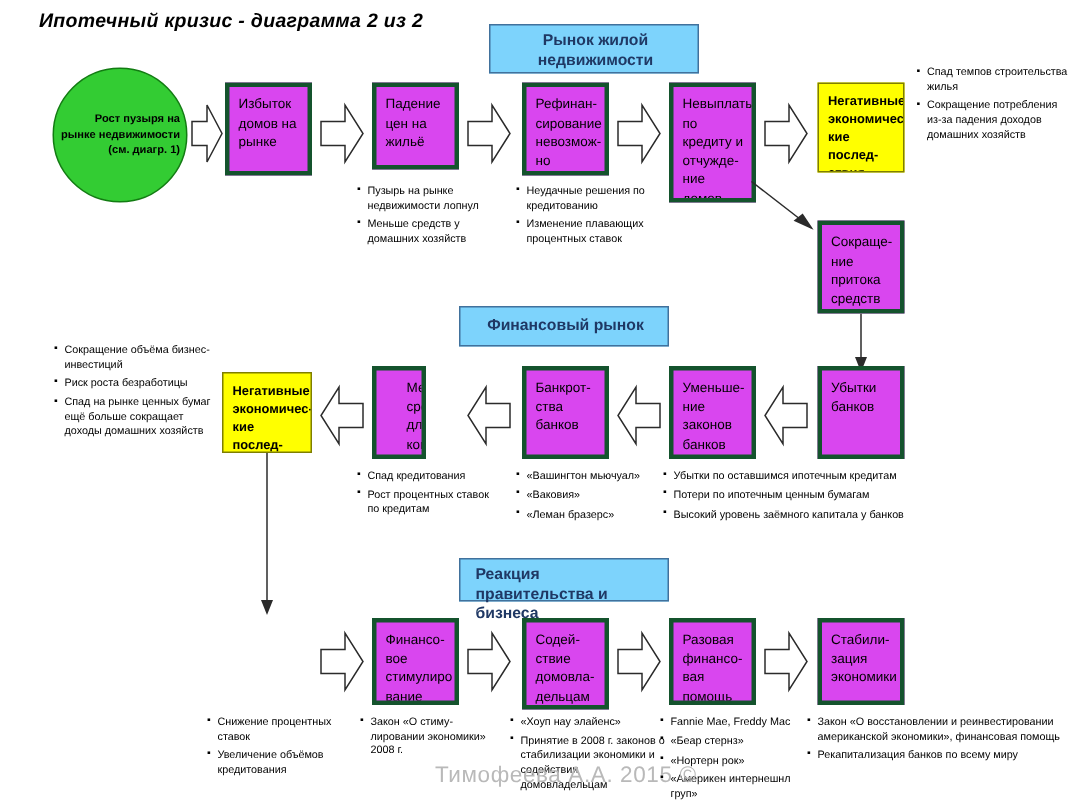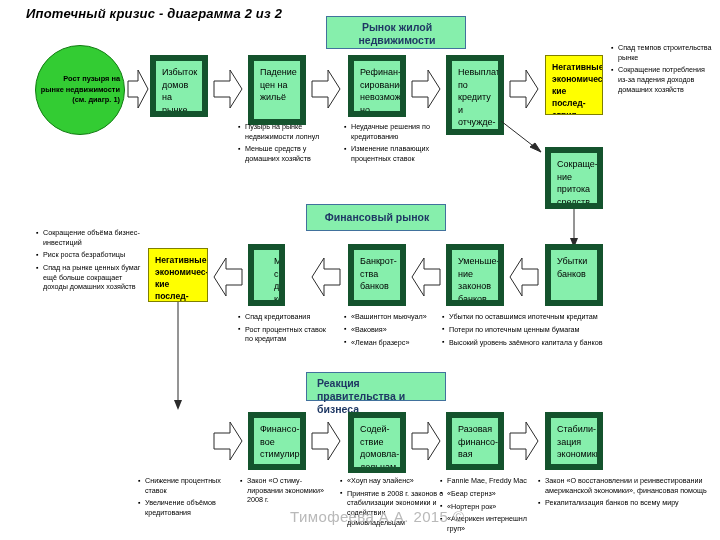--- a/index.html
+++ b/index.html
@@ -15,21 +15,21 @@
   #canvas { position: relative; width: 720px; height: 540px; }
 
   .title {
     position: absolute; left: 26px; top: 6px;
     font-size: 13px; font-weight: bold; font-style: italic;
     letter-spacing: 0.2px; white-space: nowrap;
   }
 
   .banner {
     position: absolute;
-    background: #86efac;
+    background: #7dd3fc;
     border: 1px solid #41719c;
     color: #1f3864;
     font-size: 10.5px; font-weight: bold;
     padding: 4px 8px 4px 10px;
     line-height: 13px;
   }
   .banner.center { text-align: center; }
   .banner.left { text-align: left; }
 
   .circle {
@@ -39,22 +39,22 @@
     background: #33cc33;
     border: 1px solid #127c12;
     display: flex; align-items: center; justify-content: center;
     text-align: right;
     font-size: 7.4px; font-weight: bold; line-height: 10.5px;
     padding: 4px;
   }
 
   .node {
     position: absolute;
-    border: 6px solid #14532d;
-    background: #86efac;
+    border: 3px solid #14532d;
+    background: #d946ef;
     font-size: 9px;
     line-height: 12.6px;
     padding: 5px 5px 2px 6px;
     overflow: hidden;
   }
   .node.yellow {
     background: #ffff00;
     border: 1px solid #7f7f00;
     font-weight: bold;
     font-size: 8.6px;
@@ -106,21 +106,21 @@
   <svg class="arrow" style="left:127px; top:68px;" width="22" height="42" viewBox="0 0 22 42">
     <path d="M1,13 L11,13 L11,2 L21,21 L11,40 L11,29 L1,29 Z" fill="#fff" stroke="#2b2b2b" stroke-width="1"></path>
   </svg>
 
   <div class="node" style="left:150px; top:55px; width:58px; height:62px;">Избыток домов на рынке</div>
 
   <svg class="arrow" style="left:213px; top:68px;" width="30" height="42" viewBox="0 0 30 42">
     <path d="M1,13 L17,13 L17,2 L29,21 L17,40 L17,29 L1,29 Z" fill="#fff" stroke="#2b2b2b" stroke-width="1"></path>
   </svg>
 
-  <div class="node" style="left:248px; top:55px; width:58px; height:70px;">Падение цен на жильё</div>
+  <div class="node" style="left:248px; top:55px; width:58px; height:58px;">Падение цен на жильё</div>
 
   <svg class="arrow" style="left:311px; top:68px;" width="30" height="42" viewBox="0 0 30 42">
     <path d="M1,13 L17,13 L17,2 L29,21 L17,40 L17,29 L1,29 Z" fill="#fff" stroke="#2b2b2b" stroke-width="1"></path>
   </svg>
 
   <div class="node" style="left:348px; top:55px; width:58px; height:62px;">Рефинан-сирование невозмож-но</div>
 
   <svg class="arrow" style="left:411px; top:68px;" width="30" height="42" viewBox="0 0 30 42">
     <path d="M1,13 L17,13 L17,2 L29,21 L17,40 L17,29 L1,29 Z" fill="#fff" stroke="#2b2b2b" stroke-width="1"></path>
   </svg>
@@ -137,21 +137,21 @@
     <div class="bl">Пузырь на рынке недвижимости лопнул</div>
     <div class="bl">Меньше средств у домашних хозяйств</div>
   </div>
 
   <div class="bullets" style="left:344px; top:122px; width:98px;">
     <div class="bl">Неудачные решения по кредитованию</div>
     <div class="bl">Изменение плавающих процентных ставок</div>
   </div>
 
   <div class="bullets" style="left:611px; top:43px; width:104px;">
-    <div class="bl">Спад темпов строительства рынке</div>
+    <div class="bl">Спад темпов строительства жилья</div>
     <div class="bl">Сокращение потребления из-за падения доходов домашних хозяйств</div>
   </div>
 
   <svg class="conn" style="left:500px; top:120px;" width="50" height="40" viewBox="0 0 50 40">
     <line x1="1" y1="1" x2="41" y2="32" stroke="#2b2b2b" stroke-width="1"></line>
     <path d="M41,32 L30,27 L35,23 Z" fill="#2b2b2b" stroke="#2b2b2b" stroke-width="1"></path>
   </svg>
 
   <div class="node" style="left:545px; top:147px; width:58px; height:62px;">Сокраще-ние притока средств</div>
 

